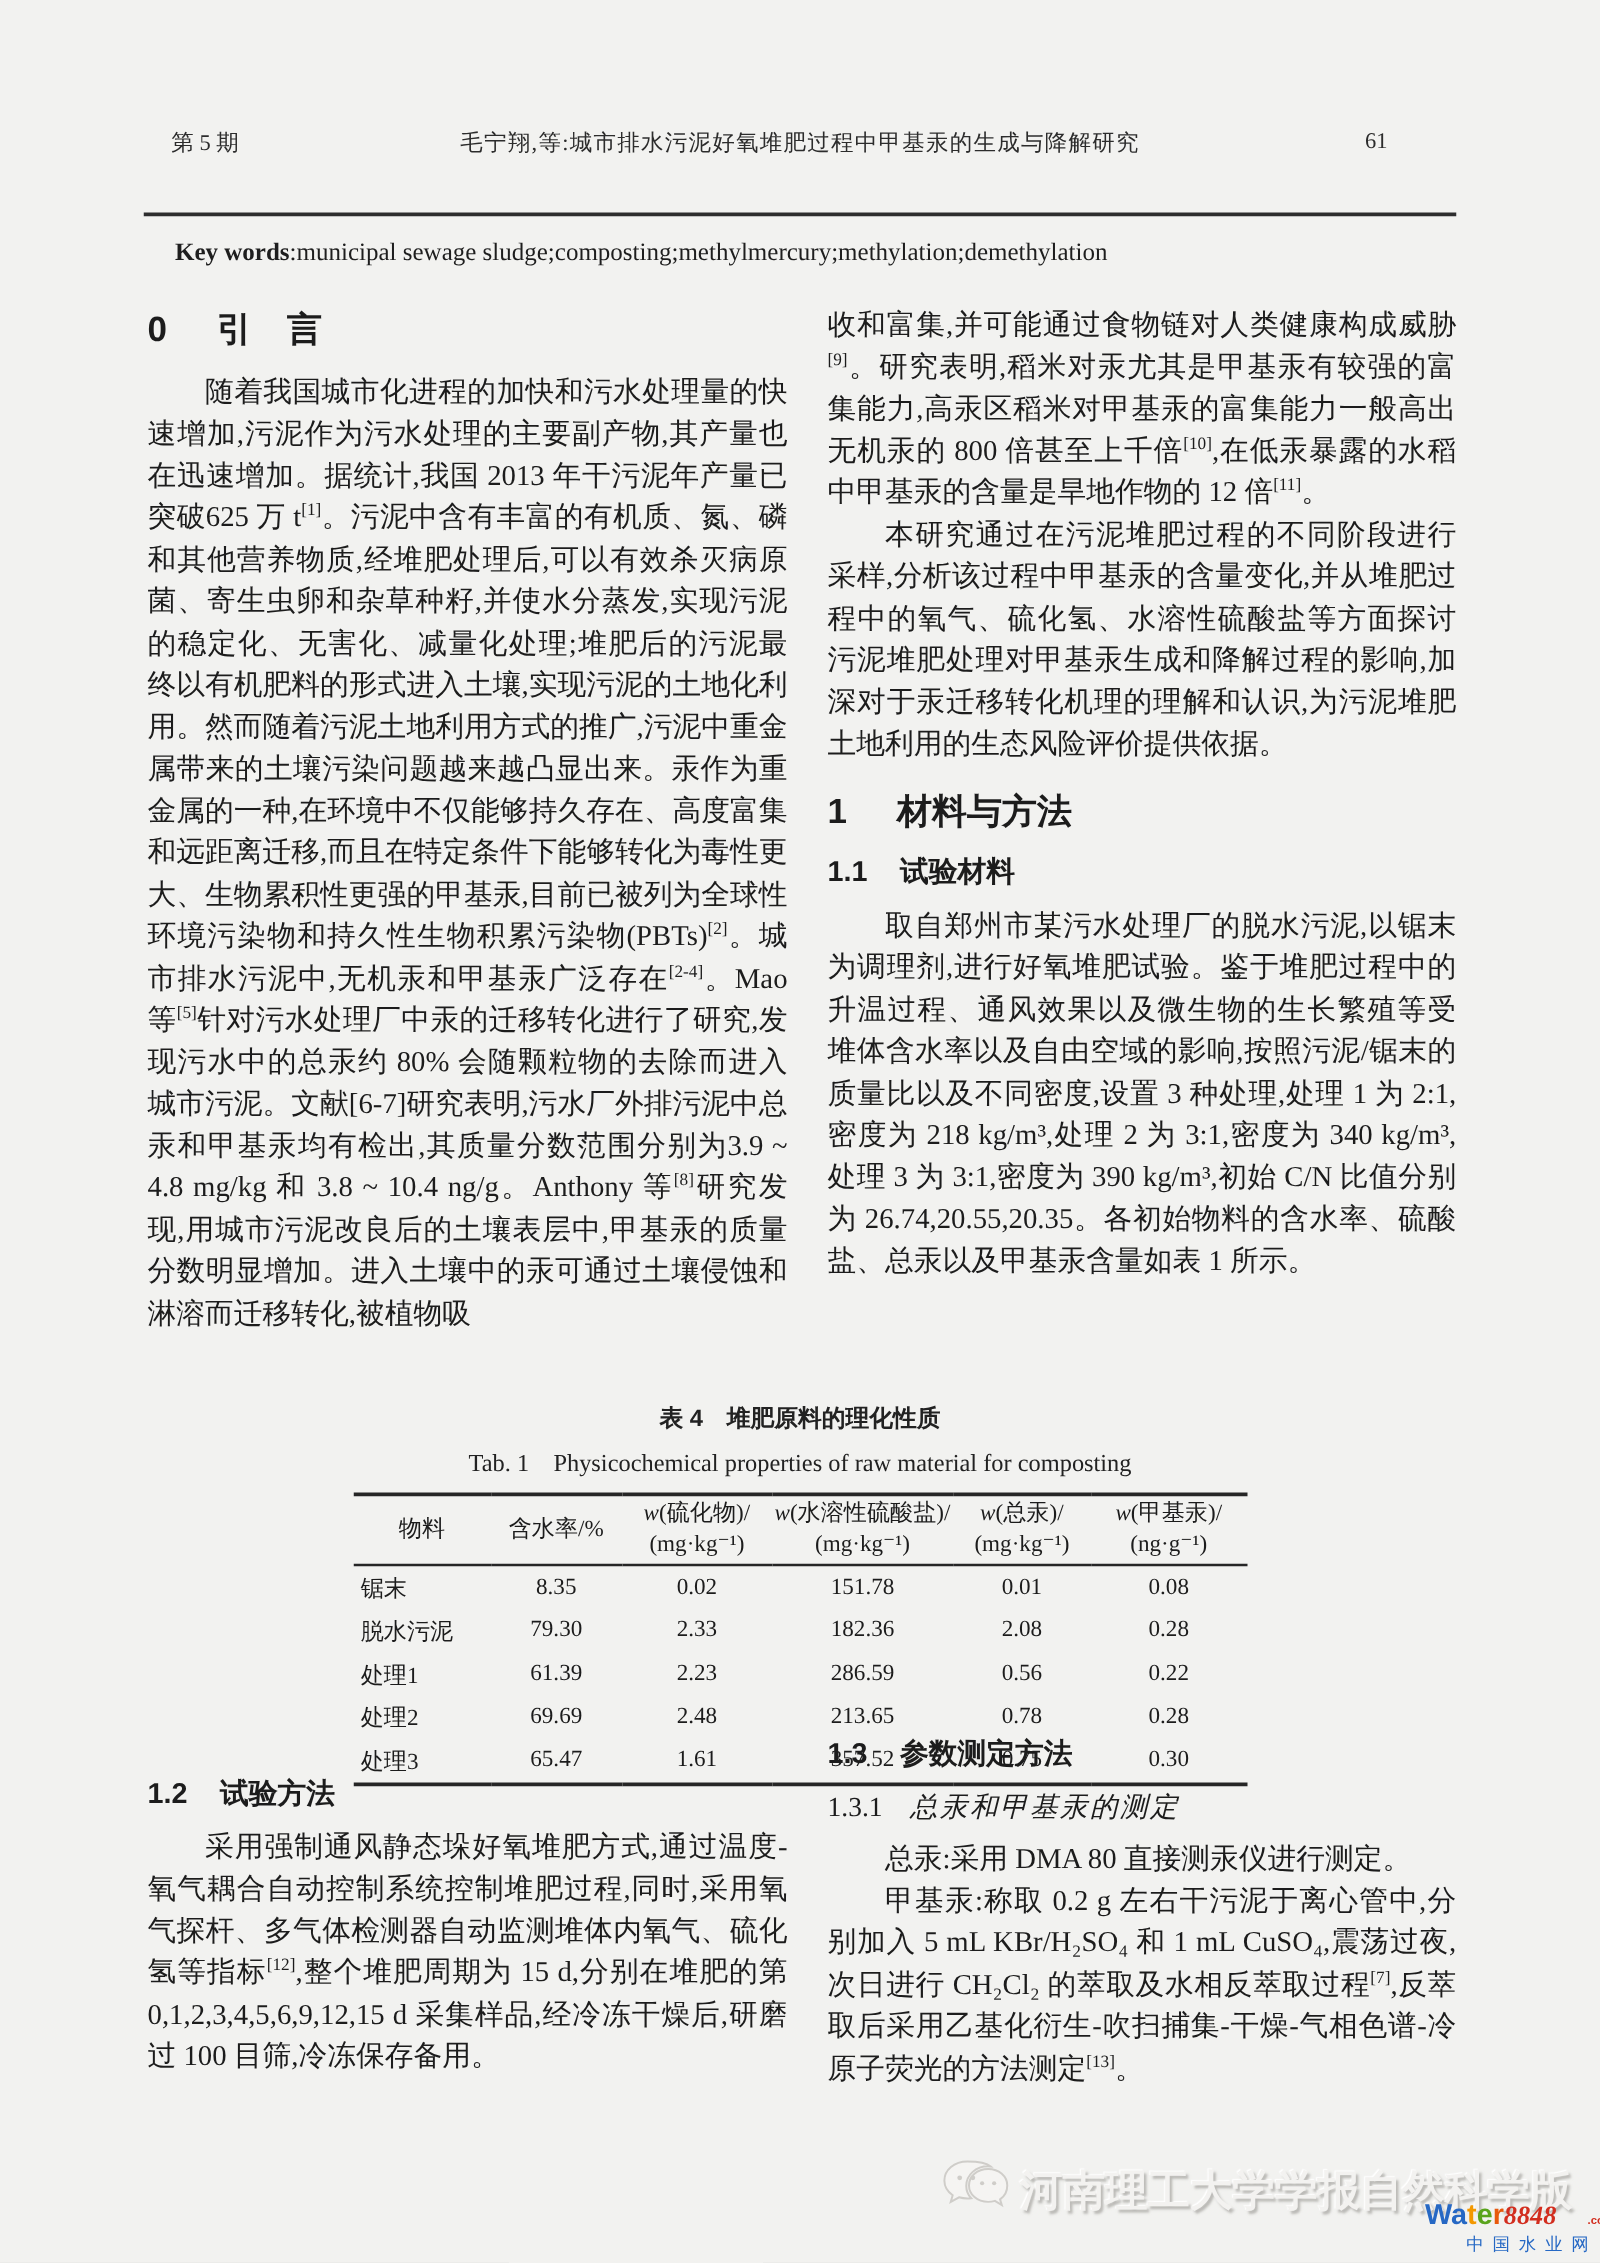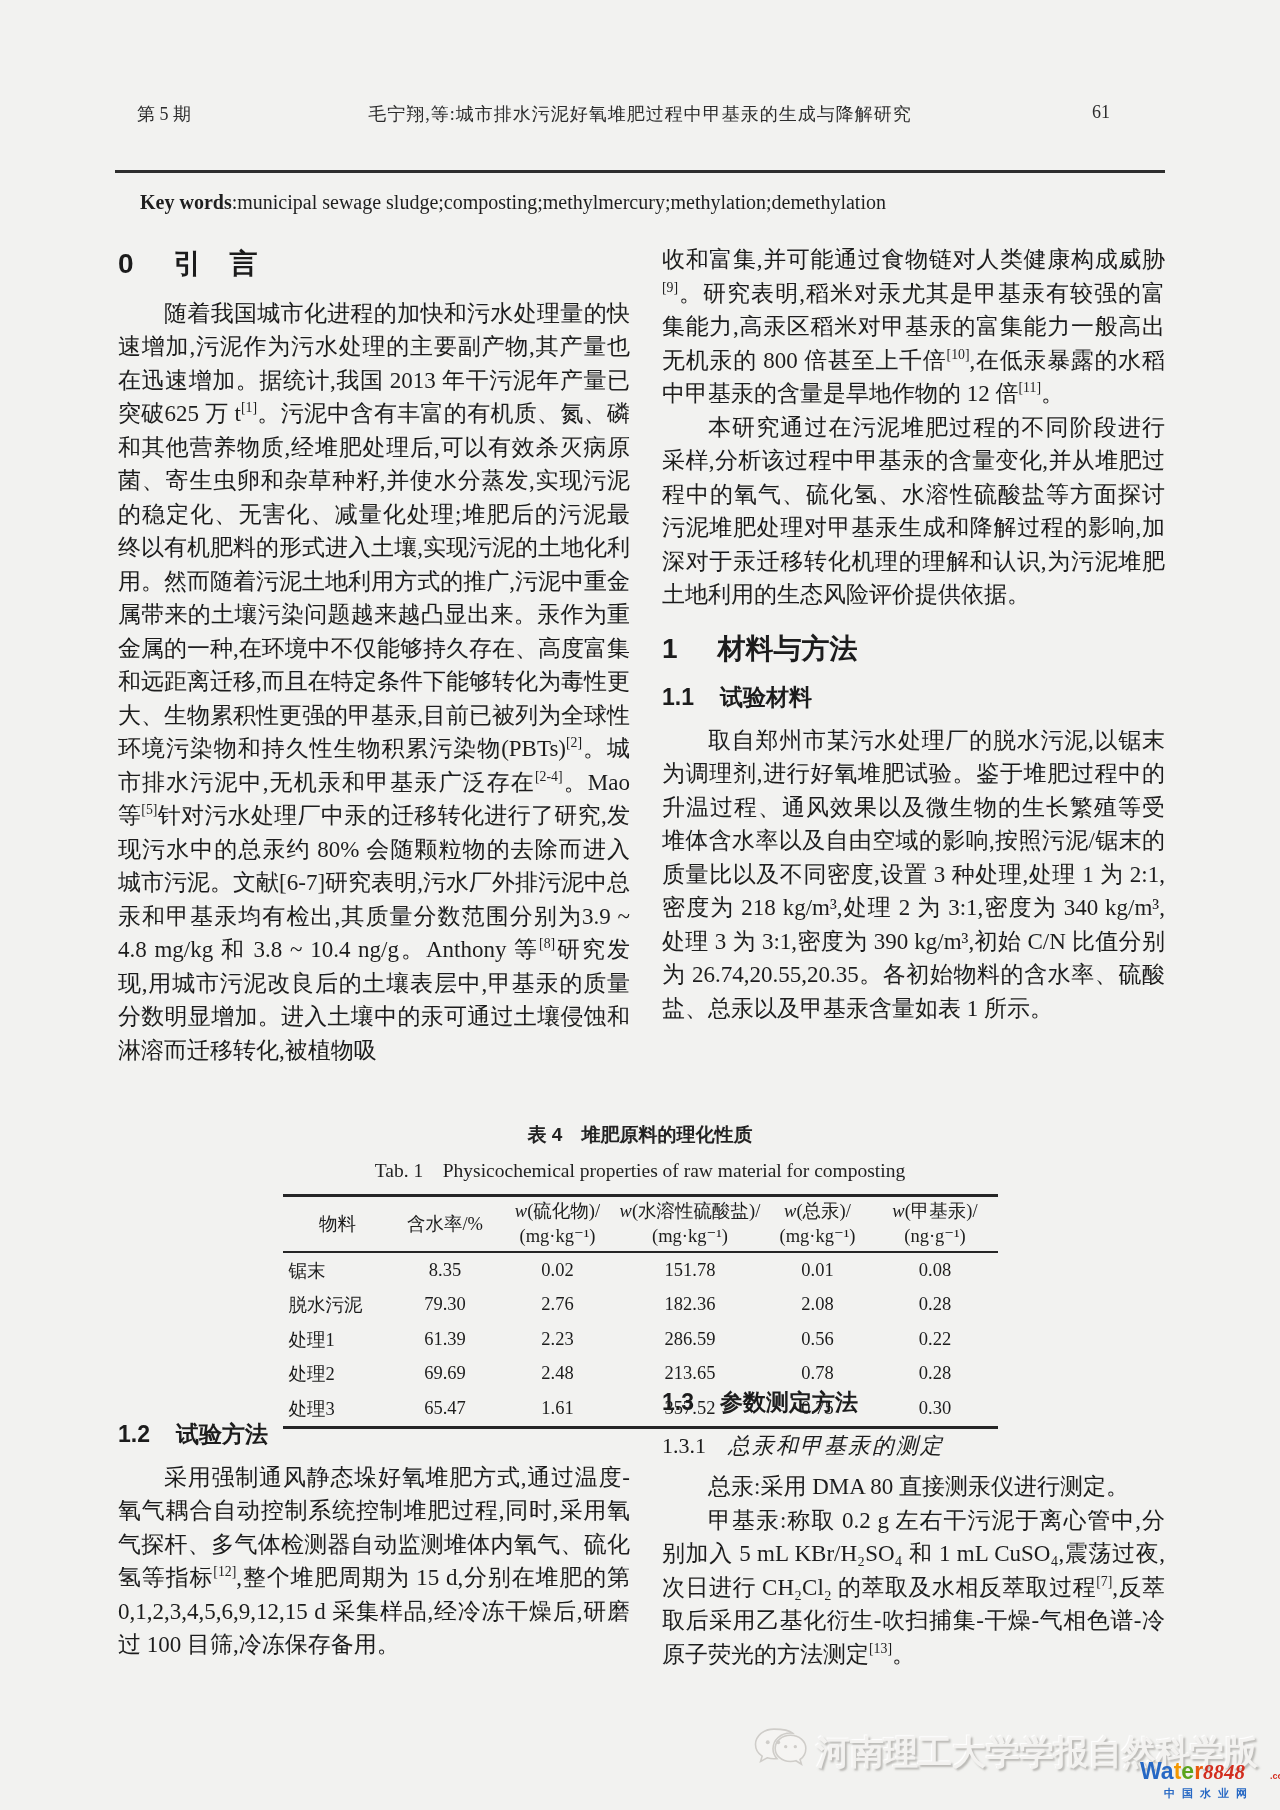--- a/index.html
+++ b/index.html
@@ -48,21 +48,21 @@
   .watermark{position:absolute;left:752px;top:1722px;height:62px;display:flex;align-items:center;}
   .wm-text{
     font-family:"Liberation Sans","DejaVu Sans",sans-serif;font-weight:bold;font-size:34px;letter-spacing:0;
     color:#f3f2f0;text-shadow:2px 2px 2px rgba(148,146,142,0.6),-1px -1px 1px #ffffff;
     margin-left:8px;white-space:nowrap;
   }
   .water-logo{position:absolute;left:1140px;top:1760px;width:138px;text-align:center;line-height:1;}
   .water-line1{font-family:"Liberation Sans","DejaVu Sans",sans-serif;font-weight:bold;font-size:23px;white-space:nowrap;}
   .w8848{font-family:"Liberation Serif","DejaVu Serif",serif;font-style:italic;font-size:21px;font-weight:bold;}
   .wcom{font-size:9px;font-weight:bold;vertical-align:baseline;}
-  .water-line2{font-family:"Liberation Sans","DejaVu Sans",sans-serif;font-weight:bold;font-size:11px;letter-spacing:7px;margin-top:5px;white-space:nowrap;}
+  .water-line2{font-family:"Liberation Sans","DejaVu Sans",sans-serif;font-weight:normal;font-size:14px;letter-spacing:7px;margin-top:5px;white-space:nowrap;text-align:right;}
 </style>
 </head>
 <body>
 
 <div class="page">
 
   <div class="running-head">
     <span class="rh-issue">第 5 期</span>
     <span class="rh-title">毛宁翔,等:城市排水污泥好氧堆肥过程中甲基汞的生成与降解研究</span>
     <span class="rh-page">61</span>
@@ -149,21 +149,21 @@
           <td class="material">锯末</td>
           <td>8.35</td>
           <td>0.02</td>
           <td>151.78</td>
           <td>0.01</td>
           <td>0.08</td>
         </tr>
         <tr>
           <td class="material">脱水污泥</td>
           <td>79.30</td>
-          <td>2.76</td>
+          <td>2.33</td>
           <td>182.36</td>
           <td>2.08</td>
           <td>0.28</td>
         </tr>
         <tr>
           <td class="material">处理1</td>
           <td>61.39</td>
           <td>2.23</td>
           <td>286.59</td>
           <td>0.56</td>

